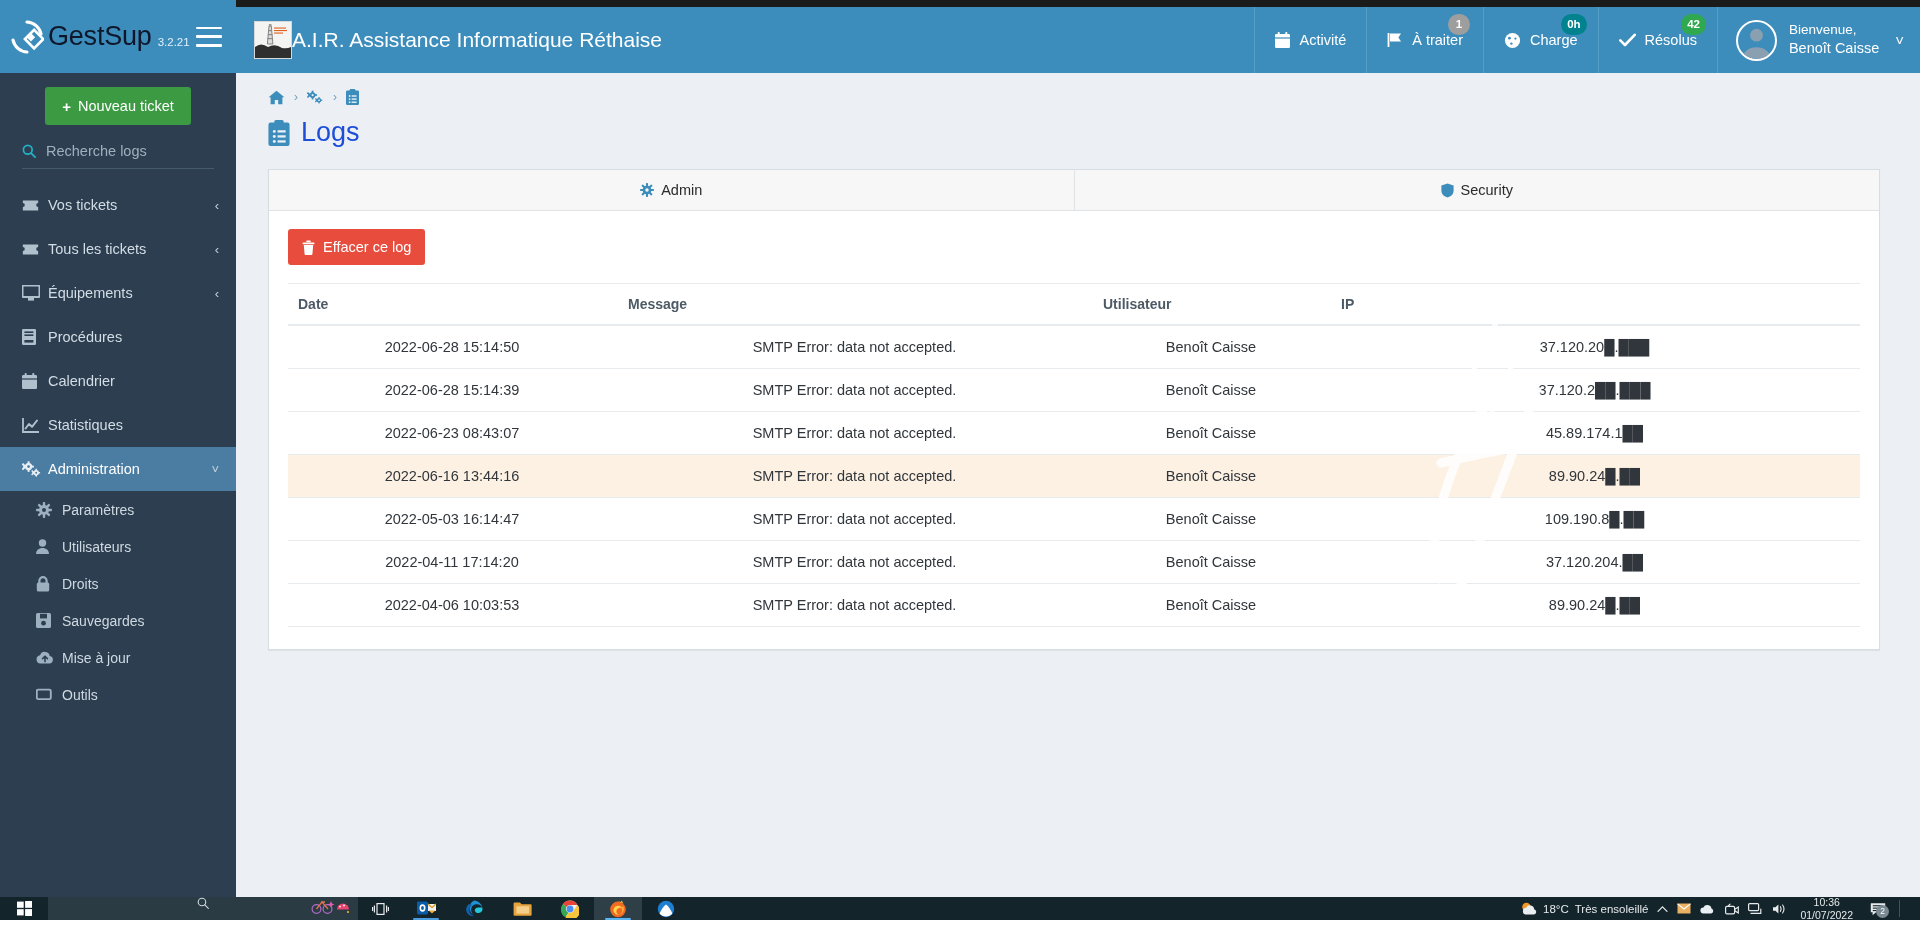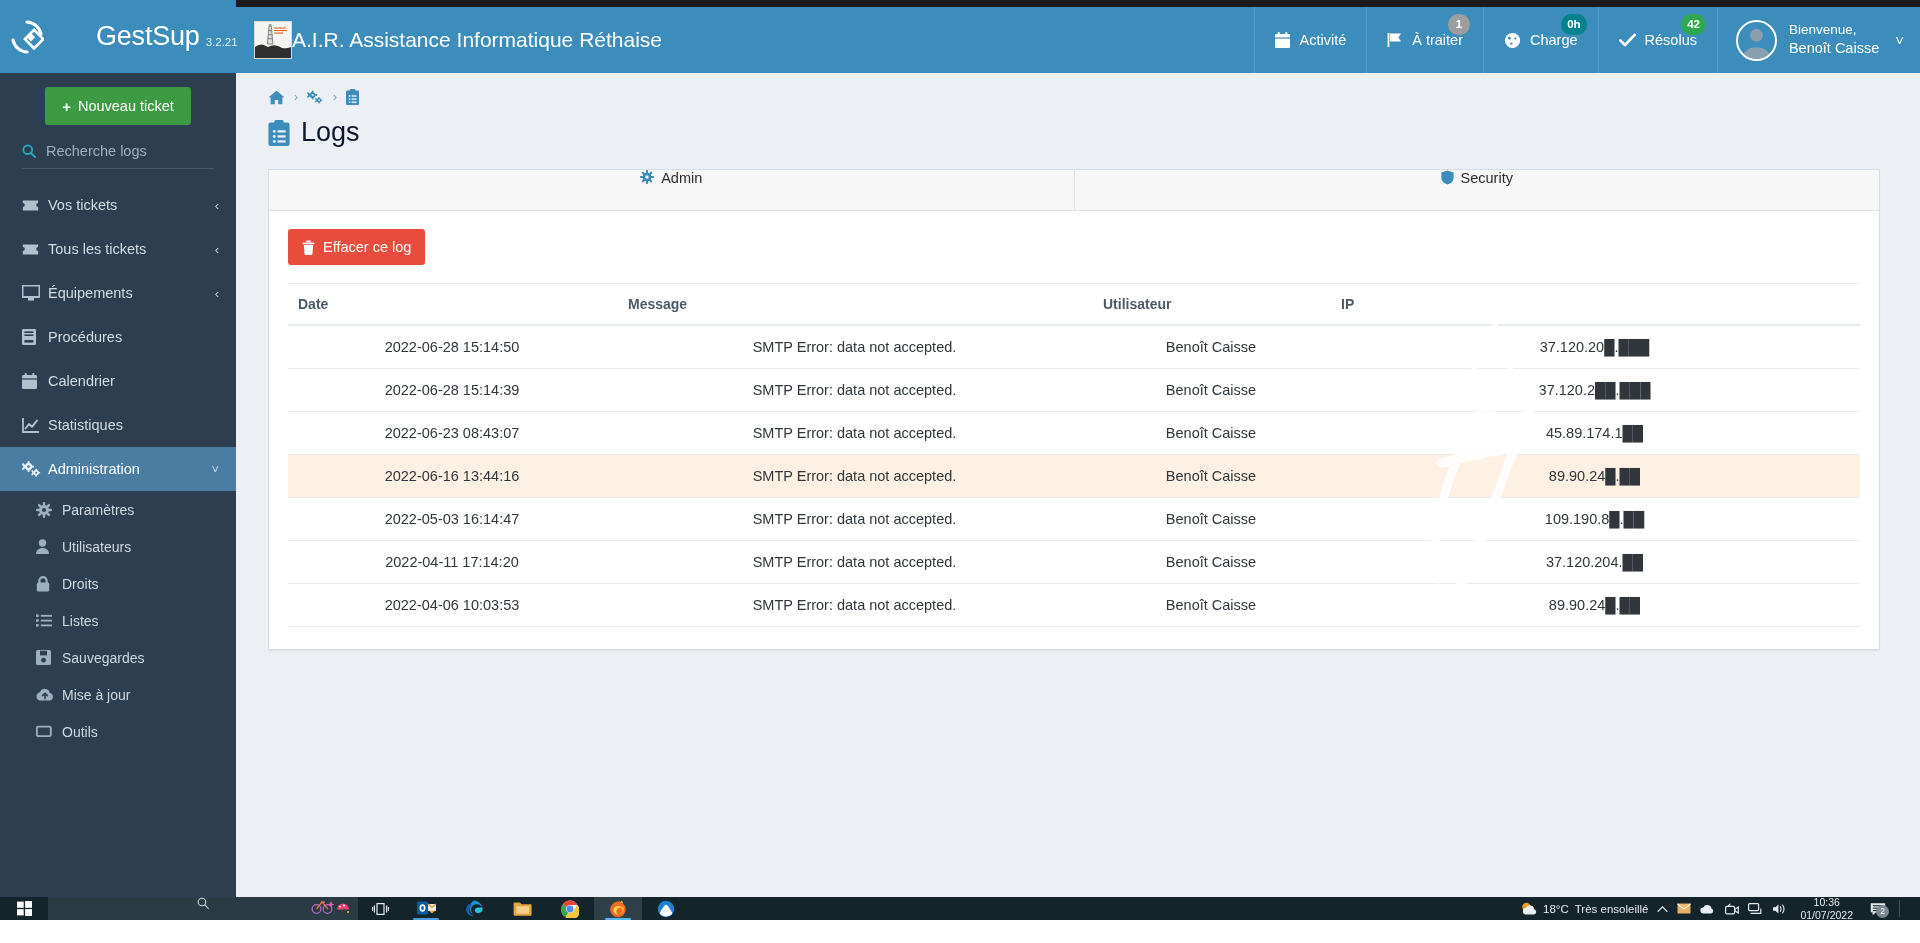--- a/index.html
+++ b/index.html
@@ -36,23 +36,22 @@
   .brand {
     height: 73px;
     background: #3c8dbc;
     display: flex; align-items: center;
     padding: 0 14px 0 10px;
     position: relative;
   }
   .brand-logo { width: 34px; height: 34px; flex: 0 0 34px; position: relative; margin-right: 4px;}
   .brand-logo svg { display:block; }
   .brand-name {
-    color: #ffffff; font-size: 27px; letter-spacing: -0.2px;
+    color: #0f172a; font-size: 27px; letter-spacing: -0.2px;
     font-weight: 400;
-    margin-left: 48px;
   }
   .brand-version { color: #dff0fb; font-size: 11.5px; margin-left: 6px; position: relative; top: 5px; }
   .hamburger {
     margin-left: auto;
     width: 26px; height: 20px;
     display: flex; flex-direction: column; justify-content: space-between;
     cursor: pointer;
   }
   .hamburger i { display: block; height: 2.6px; background: #fff; border-radius: 1px; }
 
@@ -165,35 +164,35 @@
   .breadcrumb {
     display: flex; align-items: center; gap: 9px;
     padding: 16px 0 0 32px; color: #3c8dbc; font-size: 15px;
   }
   .breadcrumb .sep { color: #6f9fc0; font-size: 12px; }
   .page-head {
     display: flex; align-items: center; gap: 11px;
     padding: 12px 0 0 32px;
   }
   .page-head .ph-ico { color: #3c8dbc; display: flex; }
-  .page-title { color: #0f172a; font-size: 27px; font-weight: 400; }
+  .page-title { color: #1d4ed8; font-size: 27px; font-weight: 400; }
 
   .panel {
     margin: 21px 40px 0 32px;
     background: #ffffff;
     border: 1px solid #d6dde3;
     box-shadow: 0 1px 1px rgba(0,0,0,.06);
   }
   .tabs {
     display: flex; height: 41px;
     background: #f7f7f7;
     border-bottom: 1px solid #dfe3e6;
   }
   .tab {
-    flex: 1 1 0; display: flex; align-items: flex-start; justify-content: center;
+    flex: 1 1 0; display: flex; align-items: center; justify-content: center;
     gap: 7px; font-size: 14.5px; color: #2b2b2b; cursor: pointer;
     border-right: 1px solid #dfe3e6;
     background: #f7f7f7;
     position: relative;
   }
   .tab:last-child { border-right: none; }
   .tab .t-ico { color: #3c8dbc; display: flex; align-items: center; }
   .tab.active {
     background: #ffffff;
     border-top: 3px solid #3c8dbc;
@@ -448,35 +447,20 @@
       <div class="subnav-item">
         <span class="nico">
           <svg width="14" height="16" viewBox="0 0 14 16">
               <path d="M3.4 7V4.8a3.6 3.6 0 0 1 7.2 0V7" fill="none" stroke="#9db0c0" stroke-width="2.2"></path>
               <rect x="0.8" y="6.6" width="12.4" height="9" rx="1.6" fill="#9db0c0"></rect>
             </svg>
         </span>
         <span>Droits</span>
       </div>
 
-      <div class="subnav-item">
-        <span class="nico">
-          <svg width="16" height="13" viewBox="0 0 16 13">
-              <g fill="#9db0c0">
-                <rect x="0" y="0.4" width="2.6" height="2.6"></rect>
-                <rect x="0" y="5.2" width="2.6" height="2.6"></rect>
-                <rect x="0" y="10" width="2.6" height="2.6"></rect>
-                <rect x="4.8" y="0.9" width="11.2" height="1.8"></rect>
-                <rect x="4.8" y="5.7" width="11.2" height="1.8"></rect>
-                <rect x="4.8" y="10.5" width="11.2" height="1.8"></rect>
-              </g>
-            </svg>
-        </span>
-        <span>Listes</span>
-      </div>
 
       <div class="subnav-item">
         <span class="nico">
           <svg width="15" height="15" viewBox="0 0 15 15">
               <rect x="0" y="0" width="15" height="15" rx="1.6" fill="#9db0c0"></rect>
               <rect x="4" y="0.8" width="7" height="4.6" fill="#2c3e50"></rect>
               <circle cx="7.5" cy="10.2" r="2.4" fill="#2c3e50"></circle>
             </svg>
         </span>
         <span>Sauvegardes</span>

